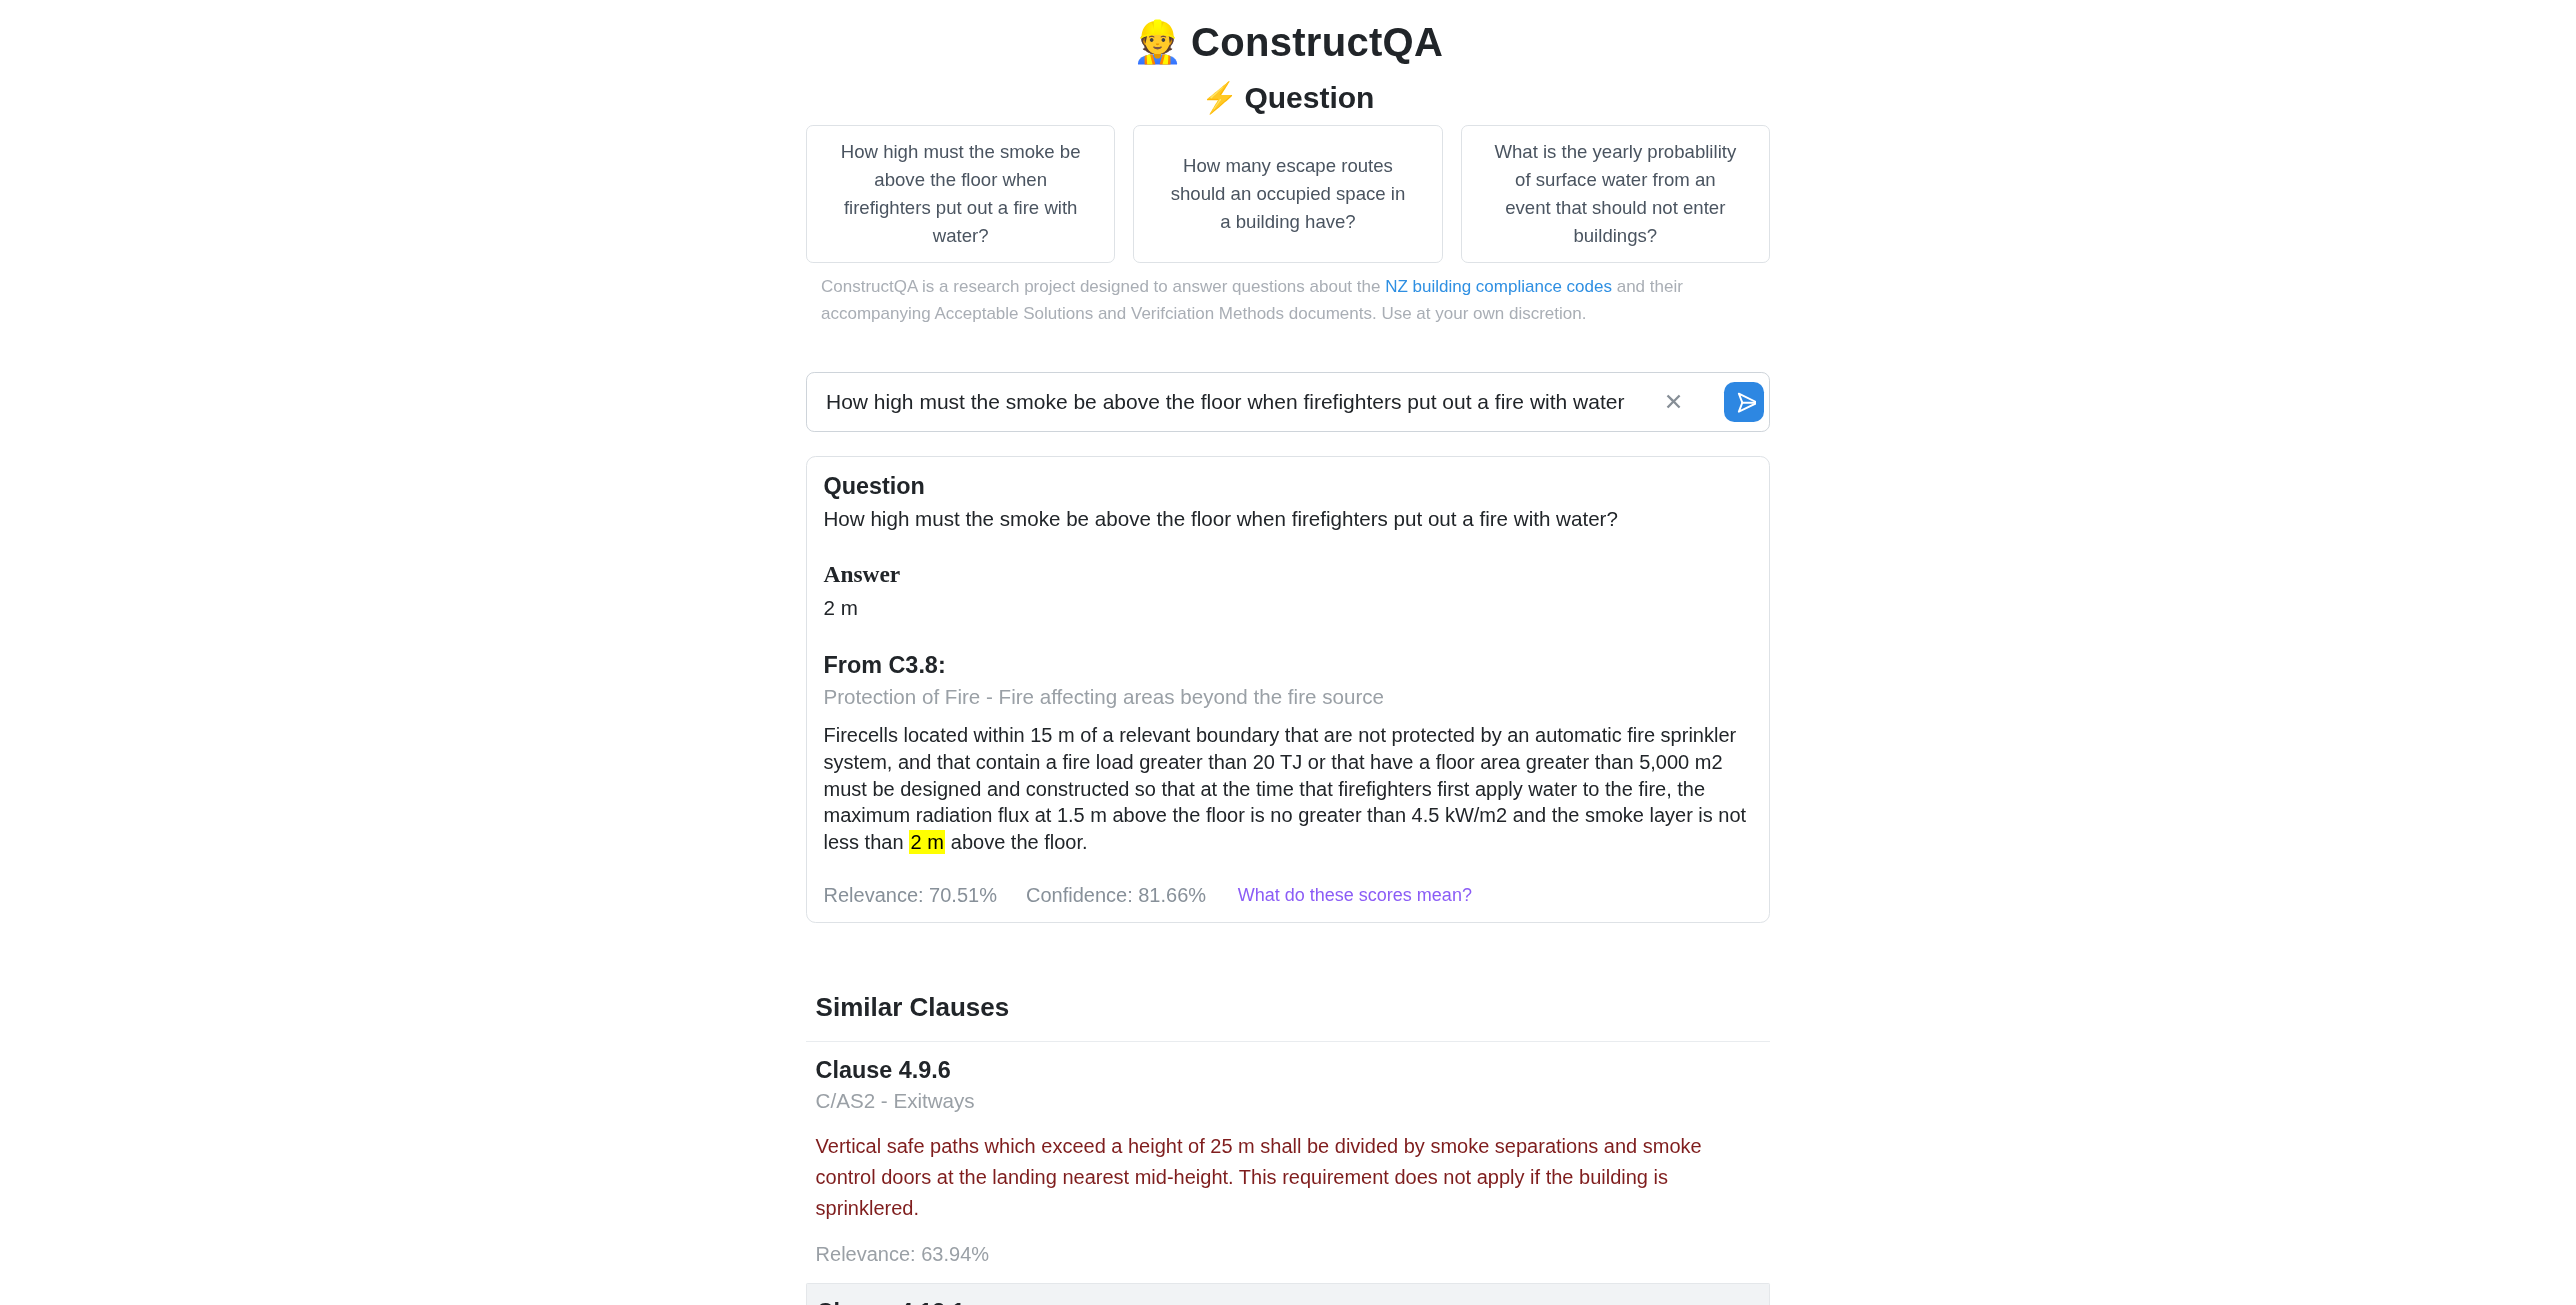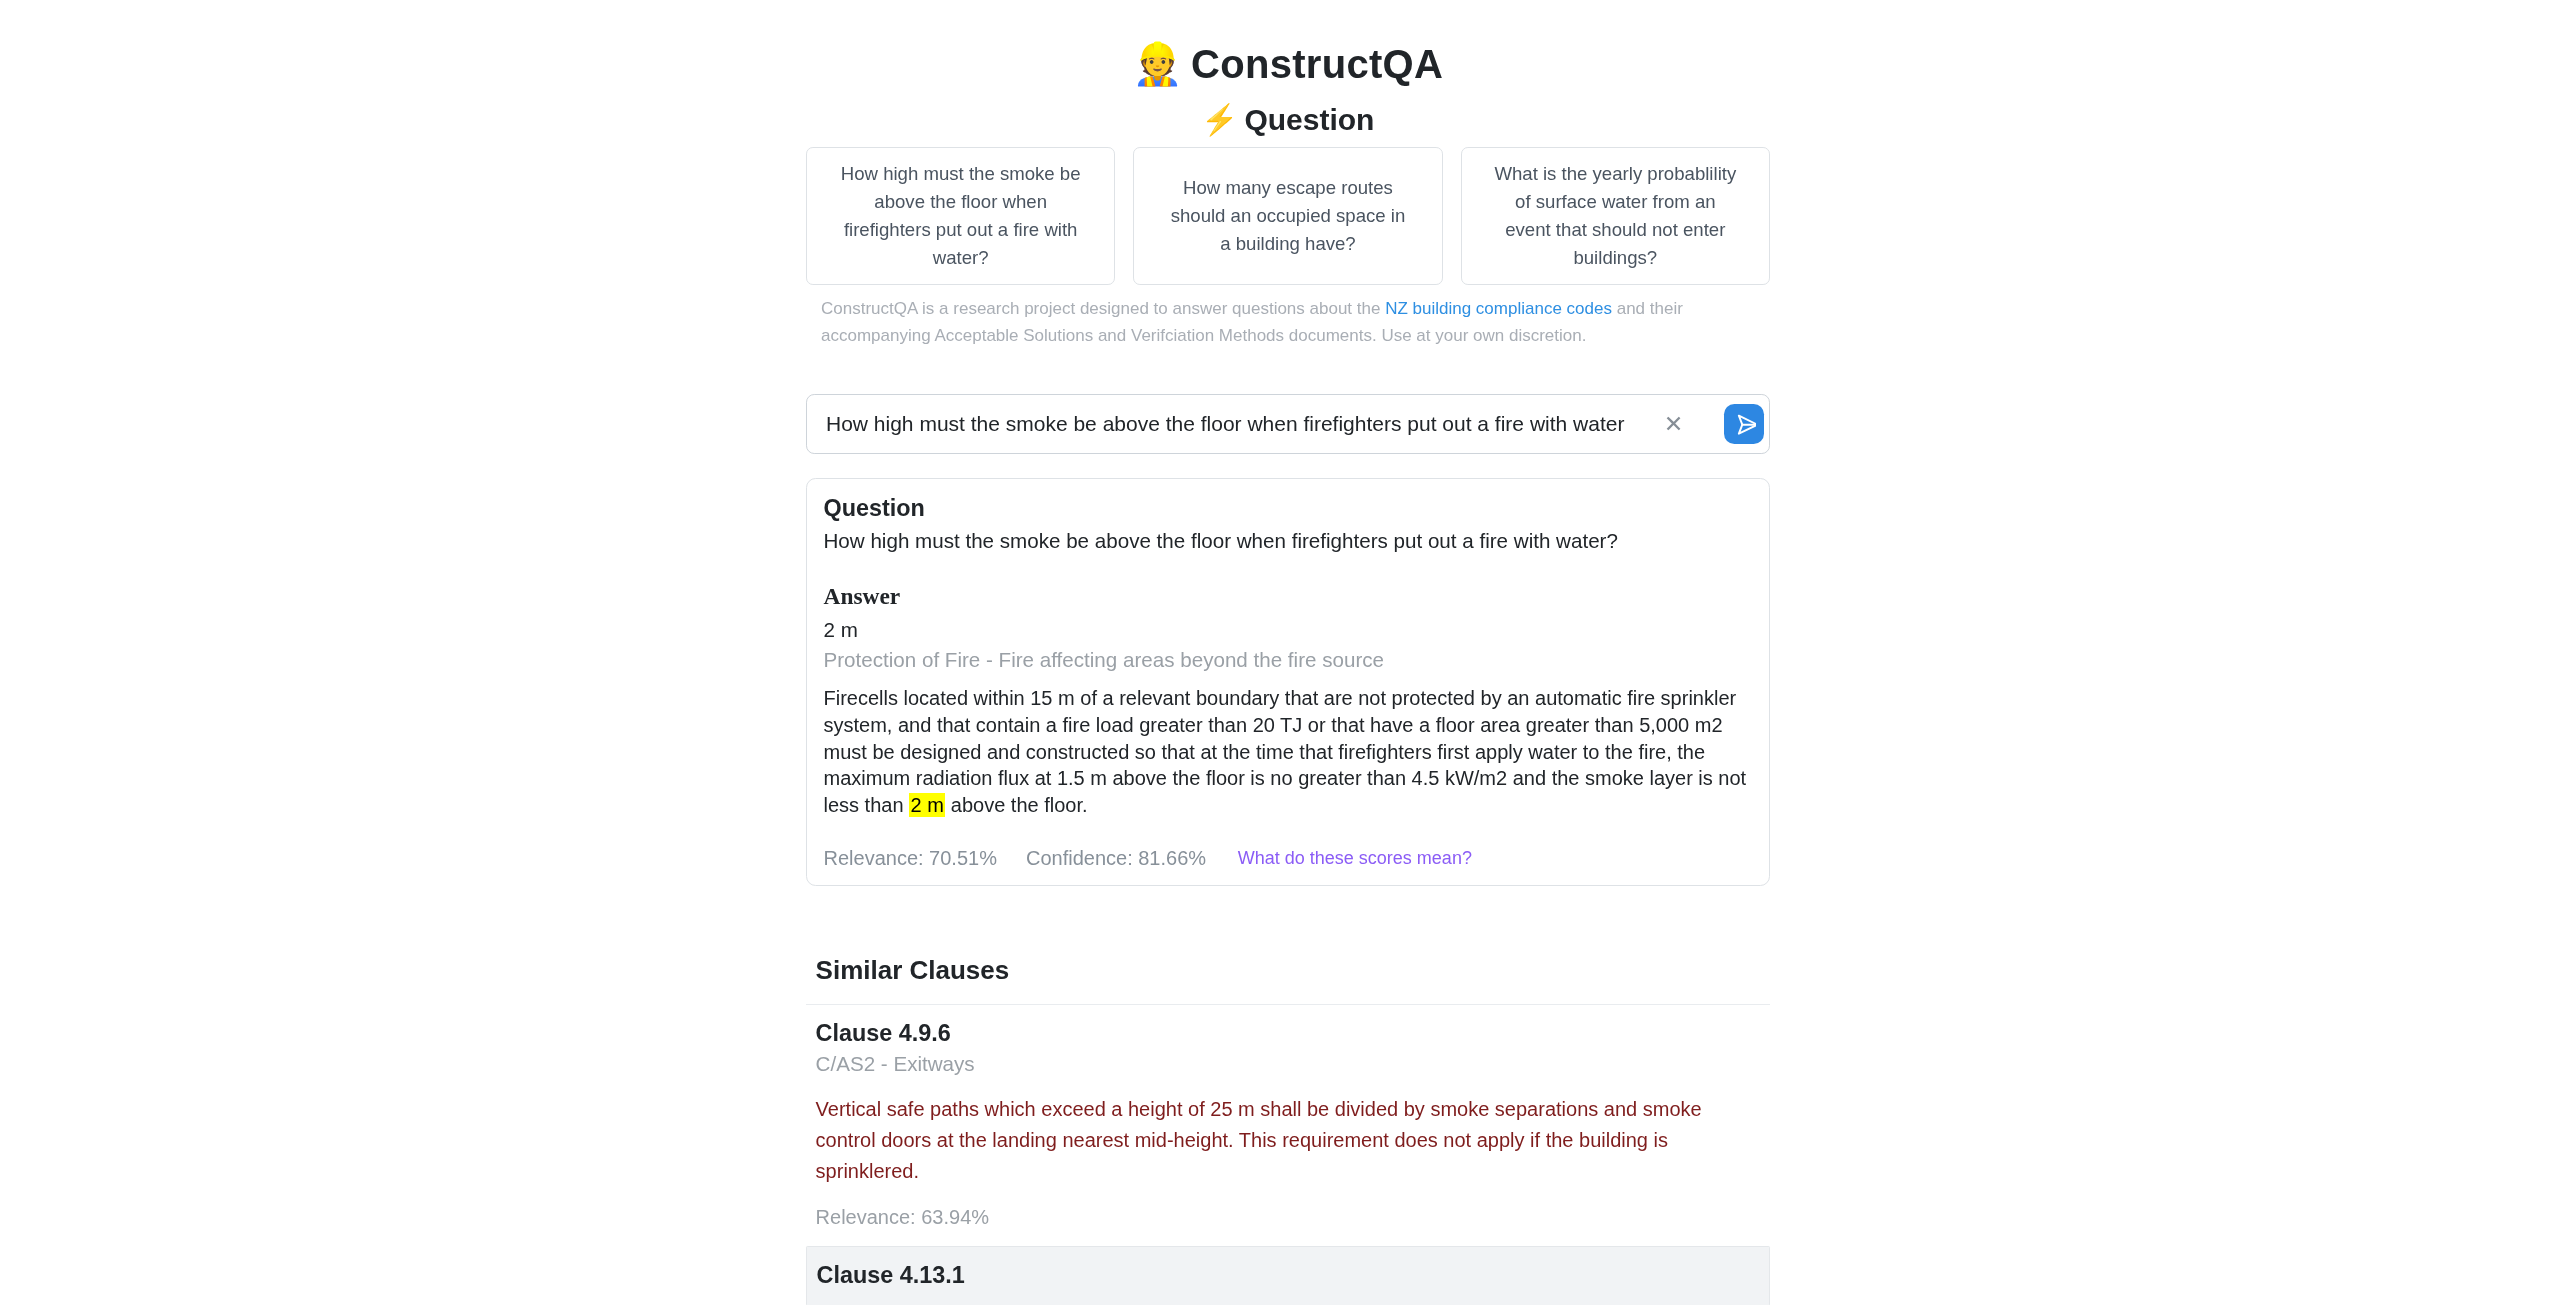--- a/index.html
+++ b/index.html
@@ -8,21 +8,21 @@
     width: 2576px;
     height: 1306px;
     background: #ffffff;
     font-family: "Liberation Sans", sans-serif;
     color: #212529;
     overflow: hidden;
   }
   .container { width: 964px; margin: 0 auto; }
 
   
-  .header { text-align: center; padding-top: 40px; }
+  .header { text-align: center; padding-top: 18px; }
   .app-title { font-size: 40px; font-weight: bold; margin: 0; letter-spacing: 0.3px; }
   .app-title .logo { font-size: 41px; margin-right: 6.9px; }
   .examples-title { font-size: 30px; font-weight: bold; margin: 13.7px 0 0 0; }
   .examples-title .bolt { margin-right: 5.5px; }
 
   
   .example-row { display: flex; gap: 18px; margin-top: 10.3px; }
   .example-card {
     flex: 1;
     border: 0.7px solid #dee2e6;
@@ -147,20 +147,21 @@
     </button>
   </div>
 
   <div class="result-card">
     <h3>Question</h3>
     <div class="q-text">How high must the smoke be above the floor when firefighters put out a fire with water?</div>
 
     <h3 class="answer-heading">Answer</h3>
     <div class="answer-text">2 m</div>
 
+    <h3 class="source-heading">From C3.8:</h3>
     <div class="source-subtitle">Protection of Fire - Fire affecting areas beyond the fire source</div>
 
     <div class="passage"><span>Firecells located within 15 m of a relevant boundary that are not protected by an automatic fire sprinkler system, and that contain a fire load greater than 20 TJ or that have a floor area greater than 5,000 m2 must be designed and constructed so that at the time that firefighters first apply water to the fire, the maximum radiation flux at 1.5 m above the floor is no greater than 4.5 kW/m2 and the smoke layer is not less than </span><mark>2 m</mark><span> above the floor.</span></div>
 
     <div class="scores-row">
       <span class="score">Relevance: 70.51%</span>
       <span class="score">Confidence: 81.66%</span>
       <a class="scores-link">What do these scores mean?</a>
     </div>
   </div>

